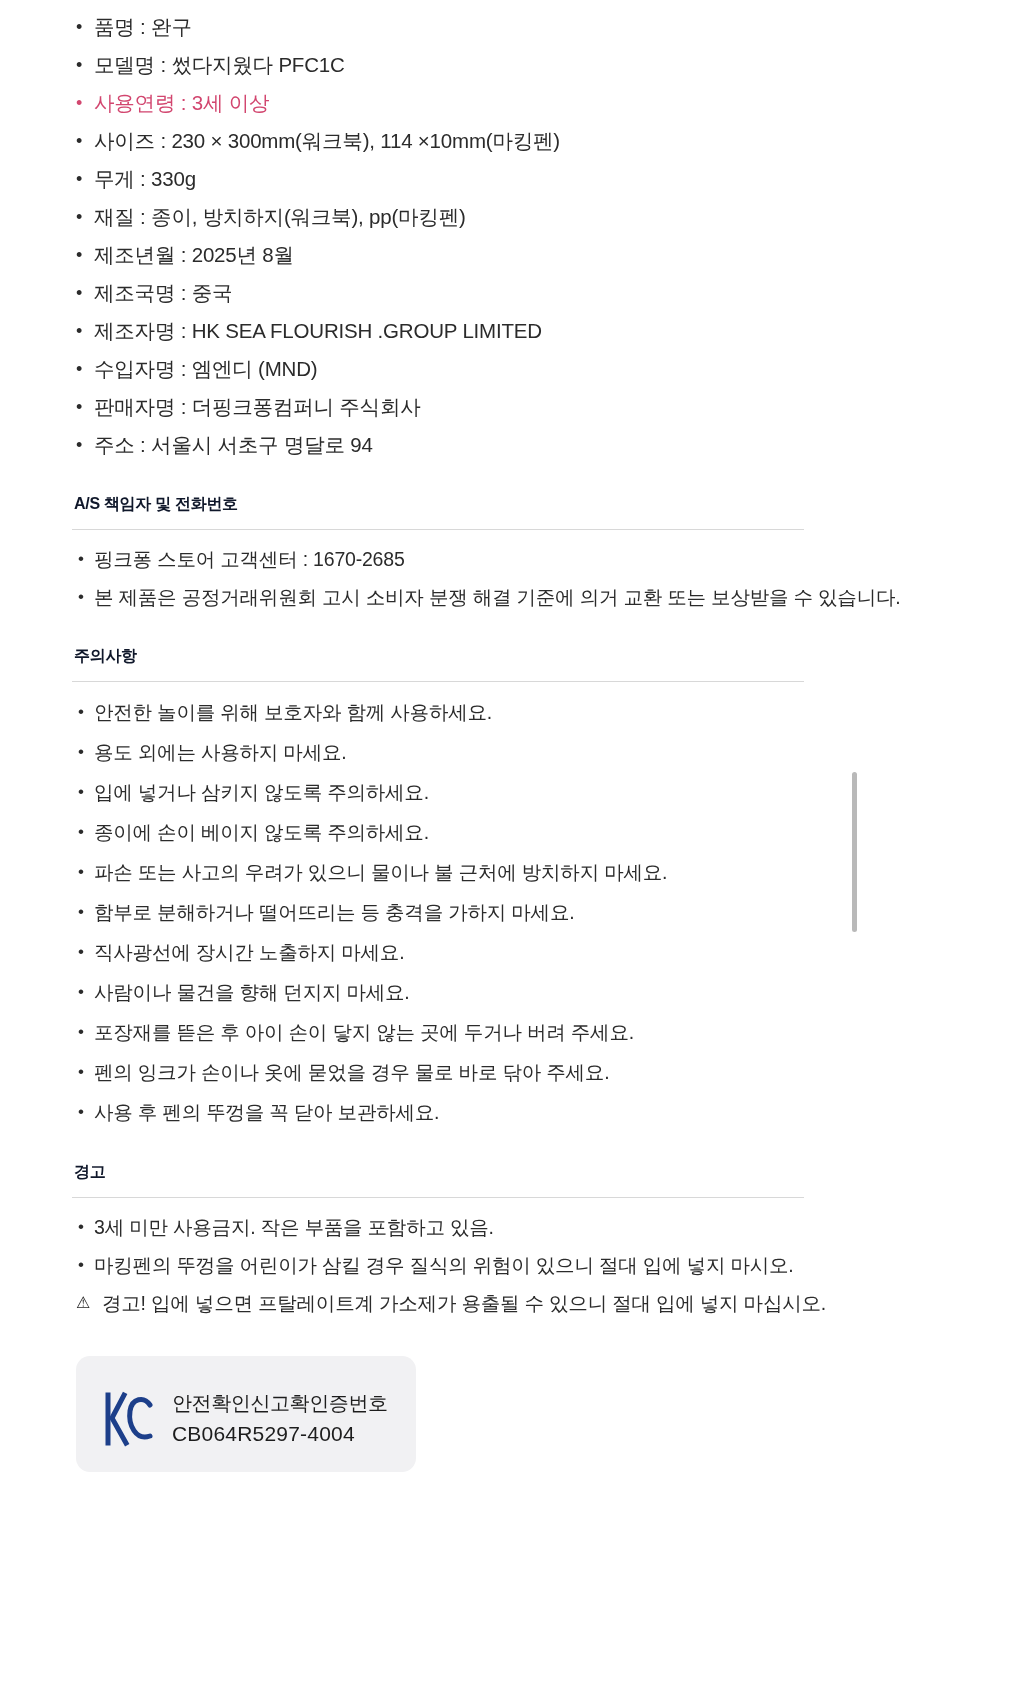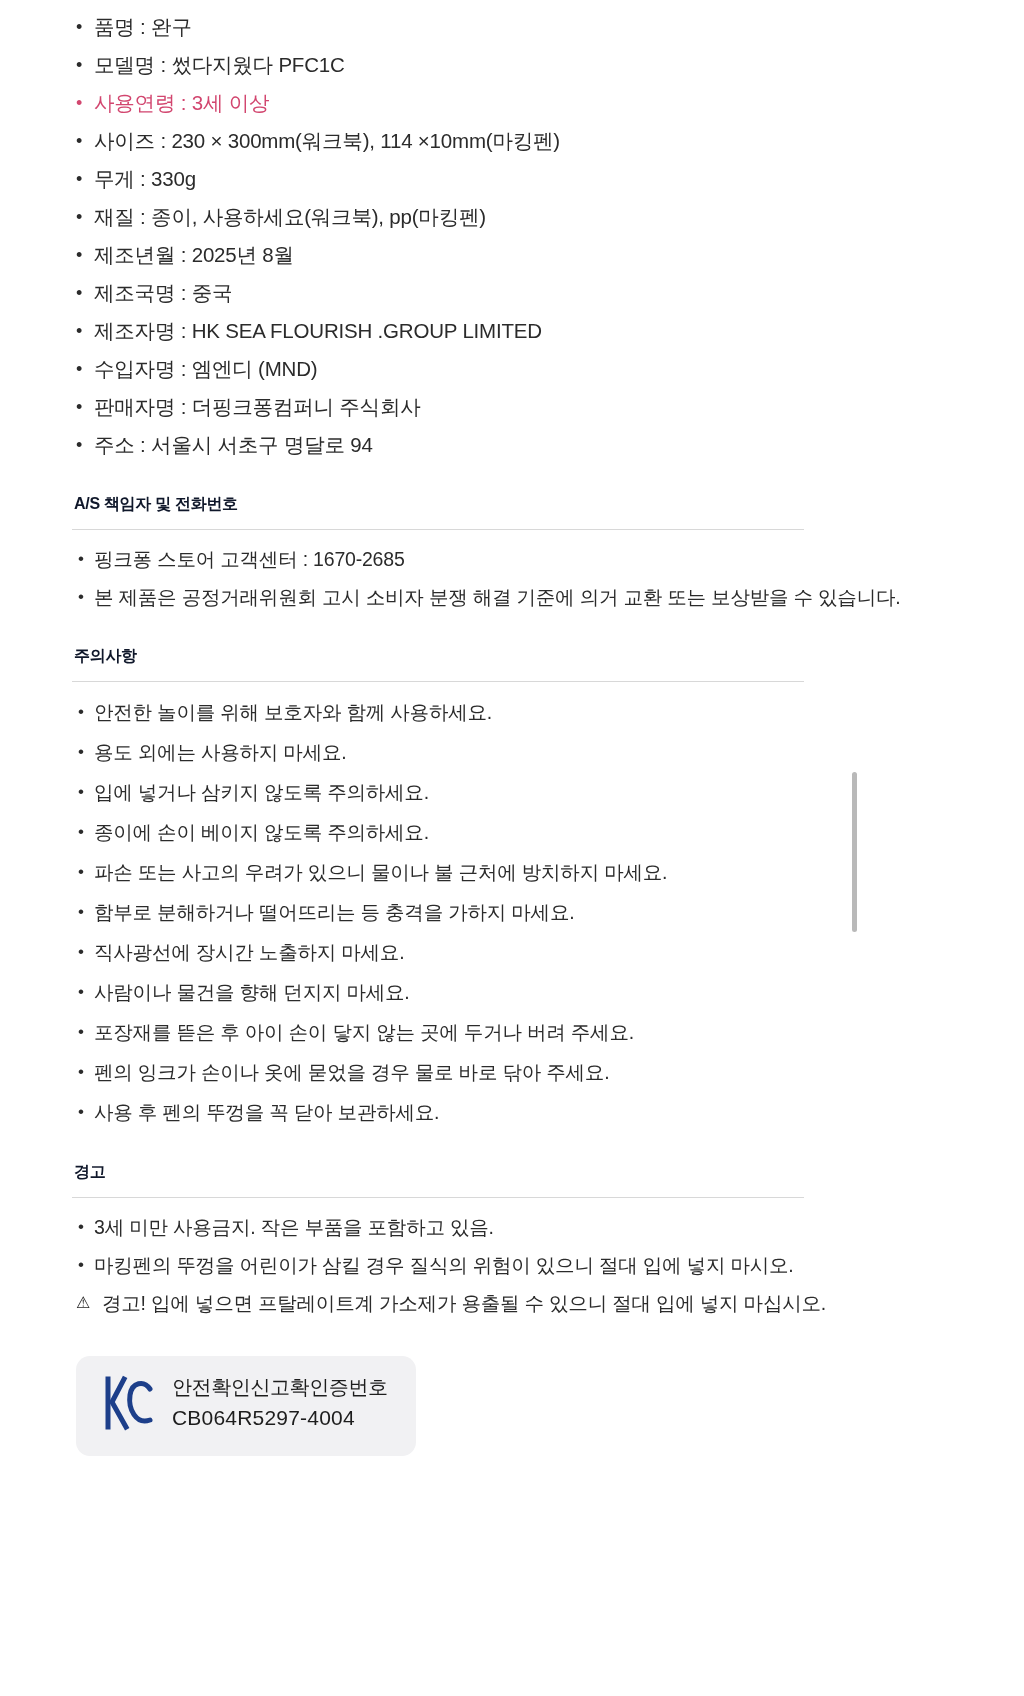--- a/index.html
+++ b/index.html
@@ -112,21 +112,21 @@
     color: #1d1d1d;
   }
 
   
   .kc-box {
     margin-top: 34px;
     margin-left: 4px;
     width: 340px;
     background: #f1f1f3;
     border-radius: 14px;
-    padding: 16px 18px 22px 26px;
+    padding: 32px 18px 22px 26px;
     display: flex;
     align-items: center;
     gap: 18px;
   }
   .kc-mark {
     flex: 0 0 auto;
     width: 52px;
     height: 56px;
     display: block;
   }
@@ -173,21 +173,21 @@
 <body>
 
 <div class="page">
 
   <ul class="spec-list">
     <li>품명 : 완구</li>
     <li>모델명 : 썼다지웠다 PFC1C</li>
     <li class="highlight">사용연령 : 3세 이상</li>
     <li>사이즈 : 230 × 300mm(워크북), 114 ×10mm(마킹펜)</li>
     <li>무게 : 330g</li>
-    <li>재질 : 종이, 사용하세요(워크북), pp(마킹펜)</li>
+    <li>재질 : 종이, 방치하지(워크북), pp(마킹펜)</li>
     <li>제조년월 : 2025년 8월</li>
     <li>제조국명 : 중국</li>
     <li>제조자명 : HK SEA FLOURISH .GROUP LIMITED</li>
     <li>수입자명 : 엠엔디 (MND)</li>
     <li>판매자명 : 더핑크퐁컴퍼니 주식회사</li>
     <li>주소 : 서울시 서초구 명달로 94</li>
   </ul>
 
   <div class="section">
     <h3 class="section-title">A/S 책임자 및 전화번호</h3>

